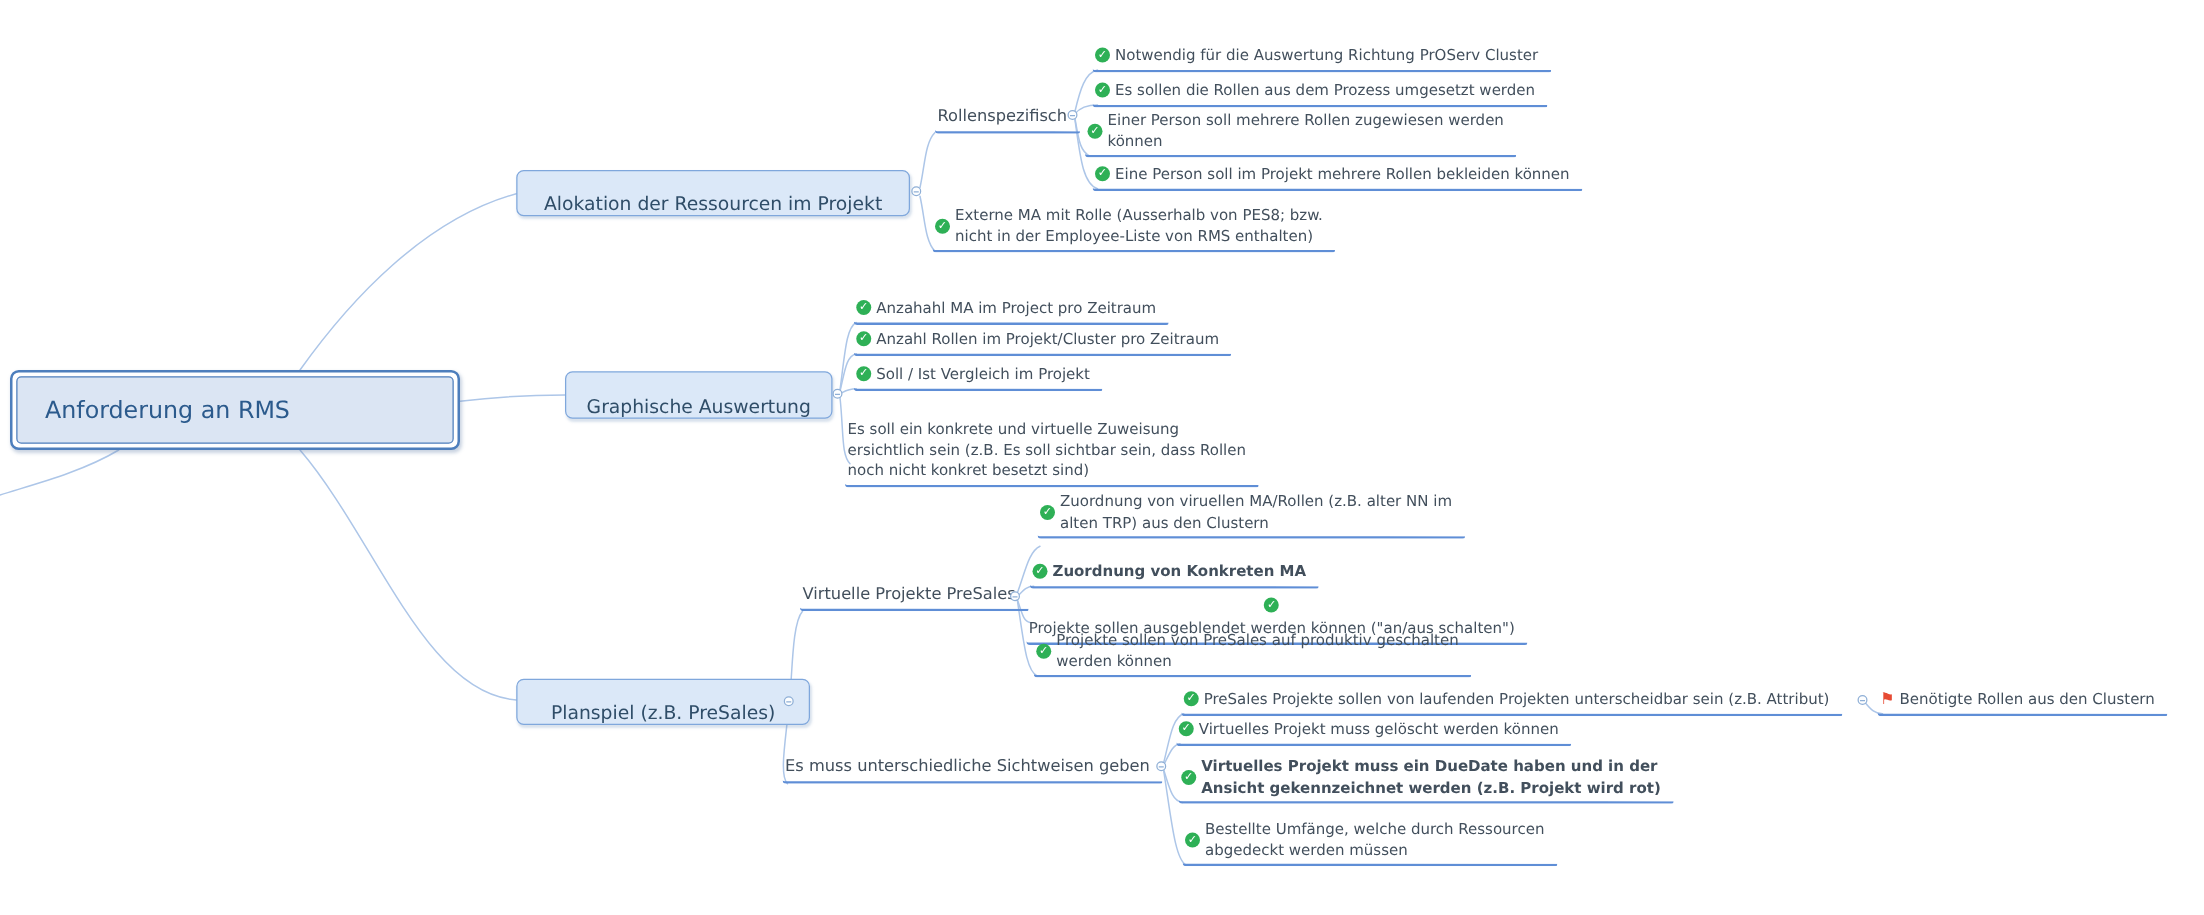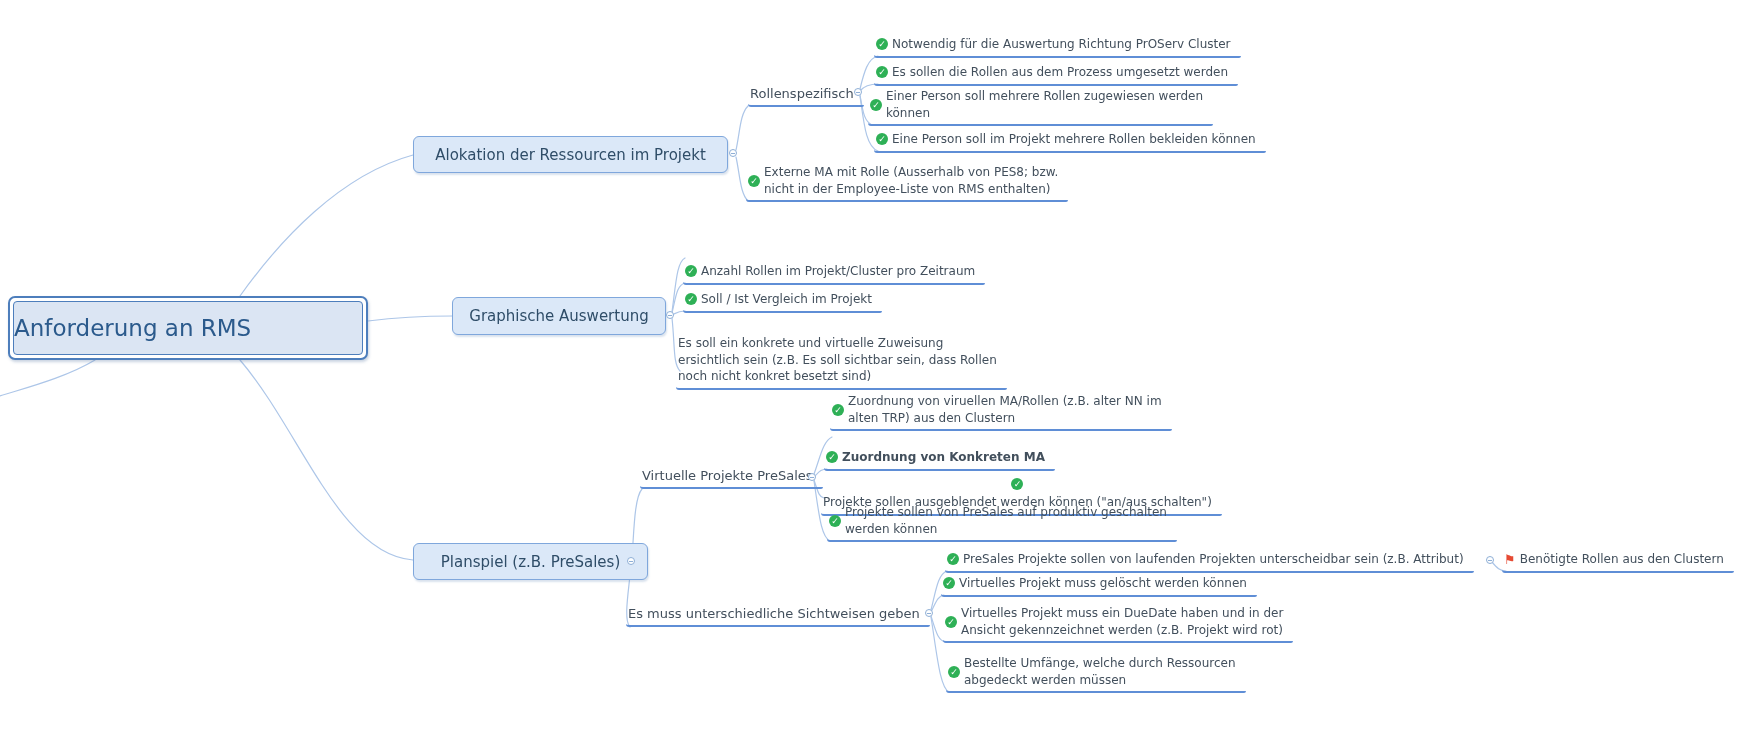--- a/index.html
+++ b/index.html
@@ -5,33 +5,33 @@
   html,body{margin:0;padding:0;background:#fff;}
   #canvas{
     position:relative;width:1763px;height:732px;background:#ffffff;overflow:hidden;
     font-family:"DejaVu Sans","Liberation Sans",sans-serif;
   }
   #wires{position:absolute;left:0;top:0;width:1763px;height:732px;}
   #wires path{fill:none;stroke:var(--line);stroke-width:1.2;stroke-linecap:round;}
 
   
   .box{
-    position:absolute;display:flex;align-items:center;justify-content:center;
+    position:absolute;display:flex;align-items:flex-end;justify-content:center;
     background:var(--boxFill);border:1.5px solid var(--boxBorder);border-radius:6px;
     font-size:15px;color:var(--boxText);box-sizing:border-box;
     box-shadow:1px 2px 2px rgba(120,150,190,.28);white-space:pre;cursor:default;
   }
   .root{
     position:absolute;background:#fff;border:2px solid var(--rootBorder);border-radius:7px;
     padding:3px;box-sizing:border-box;box-shadow:1px 2px 3px rgba(100,130,170,.35);
   }
   .root-inner{
     height:100%;box-sizing:border-box;border:1.5px solid var(--rootBorder);border-radius:4px;
-    background:var(--rootFill);display:flex;align-items:center;
-    font-size:23px;font-weight:500;color:var(--rootText);white-space:pre;
+    background:var(--rootFill);display:flex;align-items:center;padding-left:22px;
+    font-size:19px;font-weight:500;color:var(--rootText);white-space:pre;
   }
 
   
   .leaf,.sub{
     position:absolute;display:flex;align-items:center;gap:4px;
     padding:1px 10px 3px 2px;border-bottom:2px solid var(--underline);
     border-bottom-left-radius:3px;border-bottom-right-radius:2px;
     color:var(--text);white-space:pre;cursor:default;
   }
   .leaf{font-size:12px;line-height:16.5px;}
@@ -111,20 +111,21 @@
   <span class="handle" style="left:854px;top:88px;"></span>
 
   <div class="leaf" style="left:874px;top:35px;"><span class="check"></span><span class="txt">Notwendig für die Auswertung Richtung PrOServ Cluster</span></div>
   <div class="leaf" style="left:874px;top:63px;"><span class="check"></span><span class="txt">Es sollen die Rollen aus dem Prozess umgesetzt werden</span></div>
   <div class="leaf" style="left:874px;top:130px;"><span class="check"></span><span class="txt">Eine Person soll im Projekt mehrere Rollen bekleiden können</span></div>
   <div class="leaf" style="left:868px;top:87px;"><span class="check"></span><span class="txt">Einer Person soll mehrere Rollen zugewiesen werden
 können</span></div>
   <div class="leaf" style="left:746px;top:163px;"><span class="check"></span><span class="txt">Externe MA mit Rolle (Ausserhalb von PES8; bzw.
 nicht in der Employee-Liste von RMS enthalten)</span></div>
 
+  <div class="leaf" style="left:683px;top:237px;"><span class="check"></span><span class="txt">Anzahahl MA im Project pro Zeitraum</span></div>
   <div class="leaf" style="left:683px;top:262px;"><span class="check"></span><span class="txt">Anzahl Rollen im Projekt/Cluster pro Zeitraum</span></div>
   <div class="leaf" style="left:683px;top:290px;"><span class="check"></span><span class="txt">Soll / Ist Vergleich im Projekt</span></div>
   <div class="leaf" style="left:676px;top:316px;margin-top:18px;"><span class="txt">Es soll ein konkrete und virtuelle Zuweisung
 ersichtlich sein (z.B. Es soll sichtbar sein, dass Rollen
 noch nicht konkret besetzt sind)</span></div>
 
   <div class="sub" style="left:640px;top:466px;"><span class="txt">Virtuelle Projekte PreSales</span></div>
   <span class="handle" style="left:808px;top:473px;"></span>
 
   <div class="leaf" style="left:830px;top:392px;"><span class="check"></span><span class="txt">Zuordnung von viruellen MA/Rollen (z.B. alter NN im
@@ -135,18 +136,18 @@
 werden können</span></div>
 
   <div class="sub" style="left:626px;top:604px;"><span class="txt">Es muss unterschiedliche Sichtweisen geben</span></div>
   <span class="handle" style="left:925px;top:609px;"></span>
 
   <div class="leaf" style="left:945px;top:550px;"><span class="check"></span><span class="txt">PreSales Projekte sollen von laufenden Projekten unterscheidbar sein (z.B. Attribut)</span></div>
   <span class="handle" style="left:1486px;top:556px;"></span>
   <div class="leaf" style="left:1502px;top:550px;"><span class="flag"></span><span class="txt">Benötigte Rollen aus den Clustern</span></div>
 
   <div class="leaf" style="left:941px;top:574px;"><span class="check"></span><span class="txt">Virtuelles Projekt muss gelöscht werden können</span></div>
-  <div class="leaf" style="left:943px;top:604px;"><span class="check"></span><span class="txt">Virtuelles Projekt muss ein DueDate haben und in der
+  <div class="leaf" style="left:943px;top:604px;font-weight:bold;"><span class="check"></span><span class="txt">Virtuelles Projekt muss ein DueDate haben und in der
 Ansicht gekennzeichnet werden (z.B. Projekt wird rot)</span></div>
   <div class="leaf" style="left:946px;top:654px;"><span class="check"></span><span class="txt">Bestellte Umfänge, welche durch Ressourcen
 abgedeckt werden müssen</span></div>
 
 </div>
 
 </body></html>

